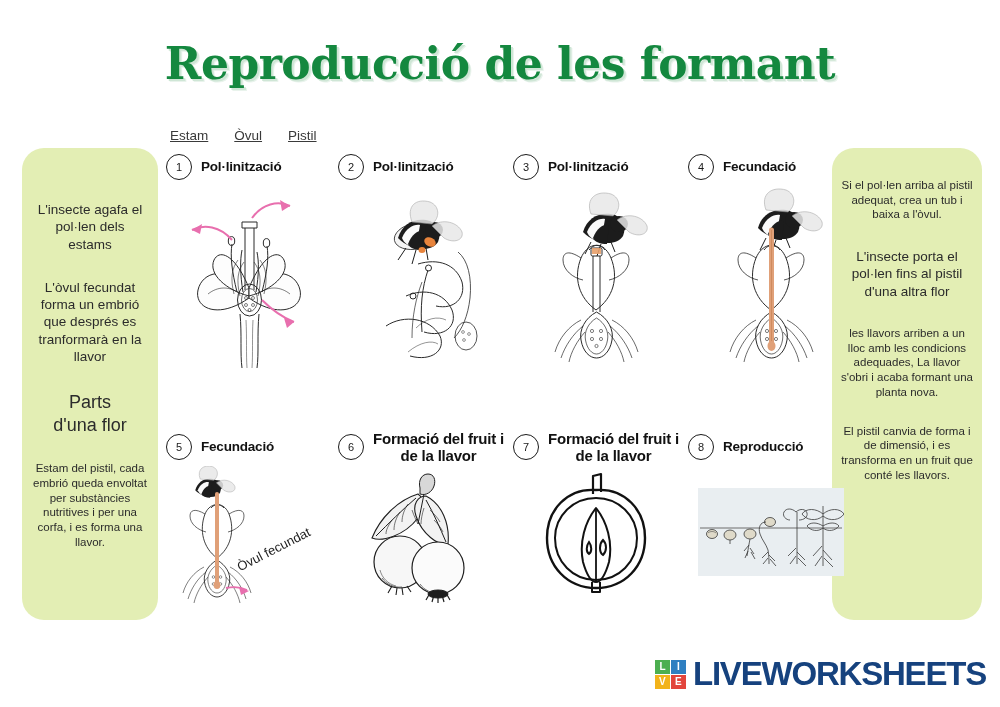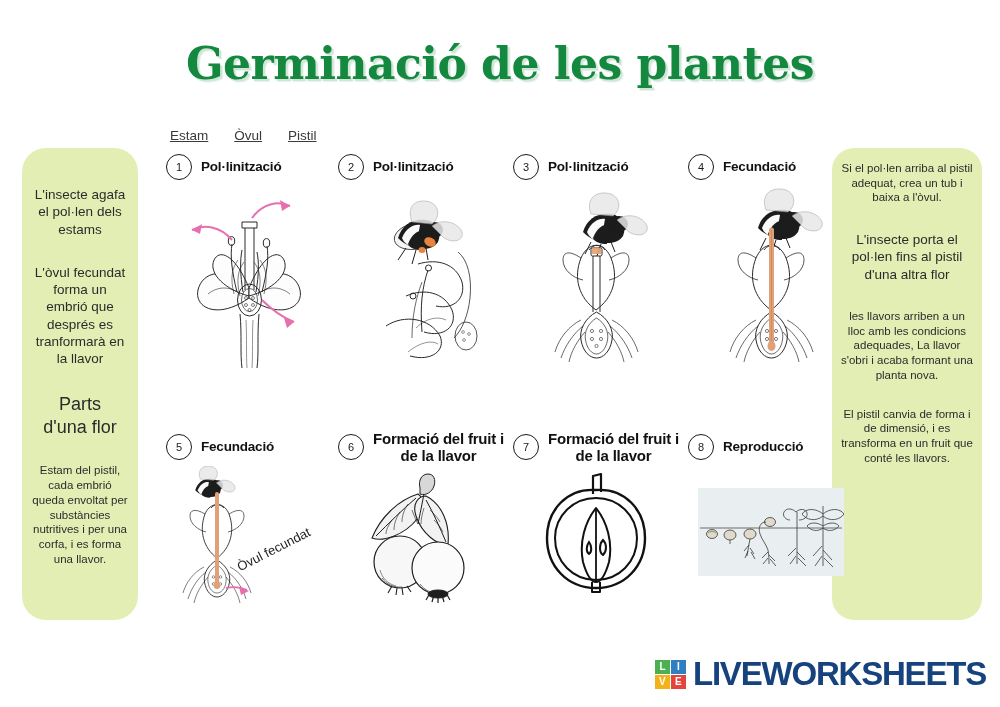--- a/index.html
+++ b/index.html
@@ -35,22 +35,22 @@
 
   
   .side{
     position:absolute;top:148px;
     background:#e3eeb4;
     border-radius:22px;
     box-sizing:border-box;
     display:flex;flex-direction:column;
     align-items:center;
   }
-  .side.left{left:22px;width:116px;height:472px;padding:38px 10px 10px;border-radius:24px;}
-  .side.right{right:18px;width:150px;height:472px;padding:13px 9px 10px;}
+  .side.left{left:22px;width:136px;height:472px;padding:53px 10px 10px;}
+  .side.right{right:18px;width:150px;height:472px;padding:30px 9px 10px;}
   .side p{margin:0;text-align:center;line-height:1.28;color:#2b2b2b;}
   .side .sm{font-size:11.5px;}
   .side .md{font-size:13.5px;}
   .side .lg{font-size:18px;}
   .gap-a{height:26px;}
   .gap-b{height:26px;}
   .gap-c{height:24px;}
 
   
   .steps{position:absolute;left:166px;top:152px;width:668px;height:470px;}
@@ -104,21 +104,21 @@
     font-family:"Liberation Sans", sans-serif;
     font-weight:bold;font-size:33px;letter-spacing:-1.2px;
     color:#16427e;
   }
 </style>
 </head>
 <body>
 
 <div class="page">
 
-  <div class="title">Germinació de les plantes</div>
+  <div class="title">Reproducció de les formant</div>
 
   <div class="partlabels">
     <span>Estam</span>
     <span>Òvul</span>
     <span>Pistil</span>
   </div>
 
   <div class="side left">
     <p class="md">L'insecte agafa el pol·len dels estams</p>
     <div class="gap-a"></div>

